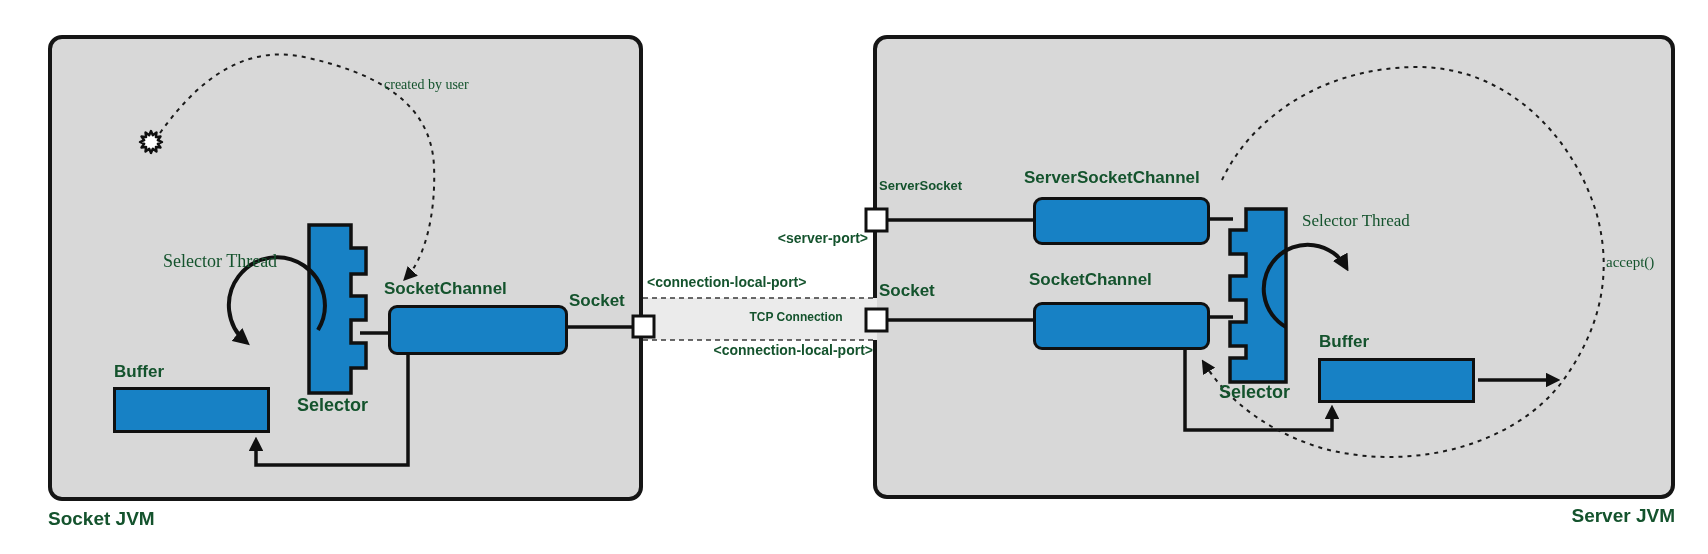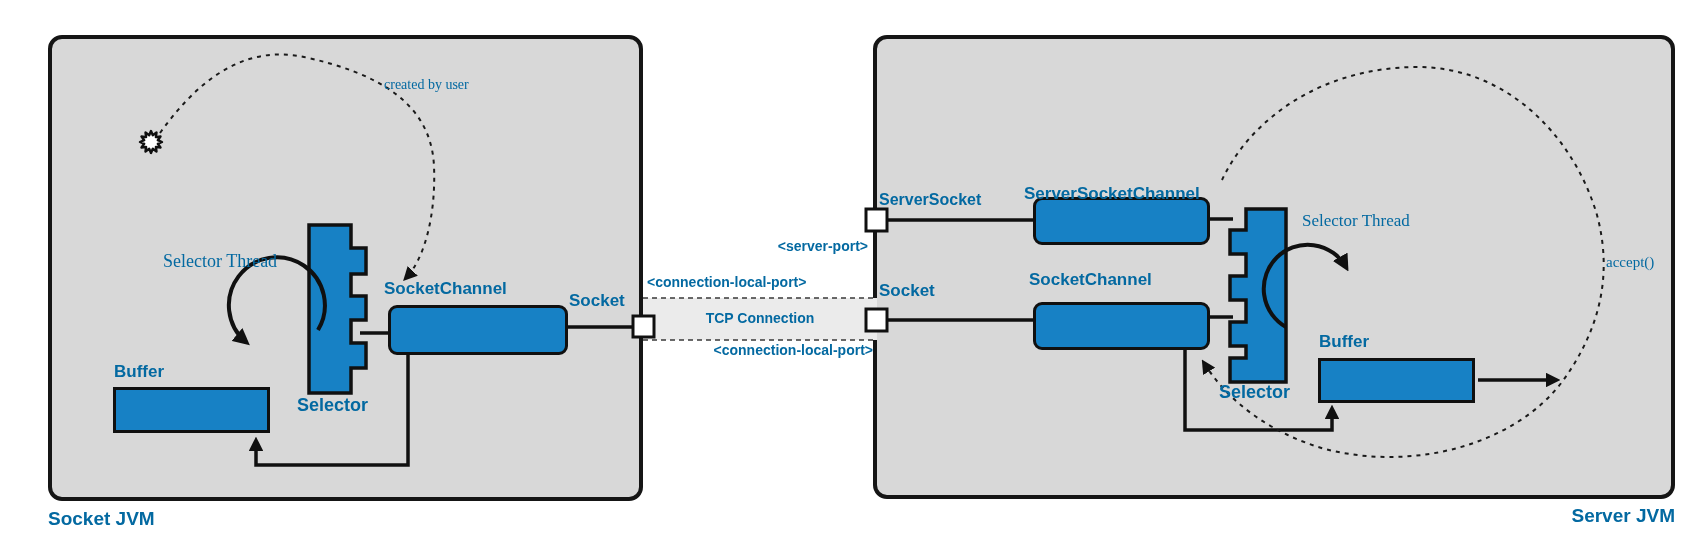--- a/index.html
+++ b/index.html
@@ -2,21 +2,21 @@
 <html><head>
 <meta charset="utf-8">
 <style>
   html,body{margin:0;padding:0;background:#fff;}
   #stage{position:relative;width:1708px;height:554px;background:#ffffff;overflow:hidden;
          font-family:"Liberation Sans",sans-serif;}
   .jvm{position:absolute;background:#d8d8d8;border:4px solid #151515;border-radius:14px;box-sizing:border-box;}
   .band{position:absolute;background:#ebebeb;}
   .blue{position:absolute;background:#1781c5;border:3px solid #101010;box-sizing:border-box;}
   .rnd{border-radius:9px;}
-  .lbl{position:absolute;font-weight:700;color:#0369a1;white-space:nowrap;line-height:1.1;}
+  .lbl{position:absolute;font-weight:700;color:#14532d;white-space:nowrap;line-height:1.1;}
   .serif{font-family:"Liberation Serif","DejaVu Serif",serif;font-weight:400;}
   svg.overlay{position:absolute;left:0;top:0;pointer-events:none;}
 </style>
 </head>
 <body>
 
 <div id="stage">
 
   <div class="jvm" style="left:48px;top:35px;width:595px;height:466px;"></div>
   <div class="jvm" style="left:873px;top:35px;width:802px;height:464px;"></div>
@@ -77,27 +77,27 @@
   </svg>
 
   <div class="lbl" style="left:48px;top:509px;font-size:19px;">Socket JVM</div>
   <div class="lbl serif" style="left:384px;top:77px;font-size:14px;">created by user</div>
   <div class="lbl serif" style="left:163px;top:252px;font-size:18px;">Selector Thread</div>
   <div class="lbl" style="left:384px;top:280px;font-size:17px;">SocketChannel</div>
   <div class="lbl" style="left:569px;top:292px;font-size:17px;">Socket</div>
   <div class="lbl" style="left:114px;top:363px;font-size:17px;">Buffer</div>
   <div class="lbl" style="left:297px;top:396px;font-size:18px;">Selector</div>
 
-  <div class="lbl" style="left:700px;top:231px;width:168px;text-align:right;font-size:14px;margin-top:8px;">&lt;server-port&gt;</div>
+  <div class="lbl" style="left:700px;top:231px;width:168px;text-align:right;font-size:14px;">&lt;server-port&gt;</div>
   <div class="lbl" style="left:647px;top:275px;font-size:14px;">&lt;connection-local-port&gt;</div>
-  <div class="lbl" style="left:643px;top:311px;width:234px;text-align:center;font-size:14px;">TCP Connection</div>
+  <div class="lbl" style="left:679px;top:311px;width:234px;text-align:center;font-size:12px;">TCP Connection</div>
   <div class="lbl" style="left:645px;top:343px;width:228px;text-align:right;font-size:14px;">&lt;connection-local-port&gt;</div>
 
-  <div class="lbl" style="left:879px;top:191px;font-size:16px;">ServerSocket</div>
-  <div class="lbl" style="left:1024px;top:185px;font-size:17px;">ServerSocketChannel</div>
+  <div class="lbl" style="left:879px;top:179px;font-size:13px;">ServerSocket</div>
+  <div class="lbl" style="left:1024px;top:169px;font-size:17px;">ServerSocketChannel</div>
   <div class="lbl" style="left:879px;top:282px;font-size:17px;">Socket</div>
   <div class="lbl" style="left:1029px;top:271px;font-size:17px;">SocketChannel</div>
   <div class="lbl serif" style="left:1302px;top:212px;font-size:17px;">Selector Thread</div>
   <div class="lbl" style="left:1219px;top:383px;font-size:18px;">Selector</div>
   <div class="lbl" style="left:1319px;top:333px;font-size:17px;">Buffer</div>
   <div class="lbl serif" style="left:1606px;top:254px;font-size:15px;">accept()</div>
   <div class="lbl" style="right:33px;top:506px;font-size:19px;text-align:right;">Server JVM</div>
 
 </div>
 

